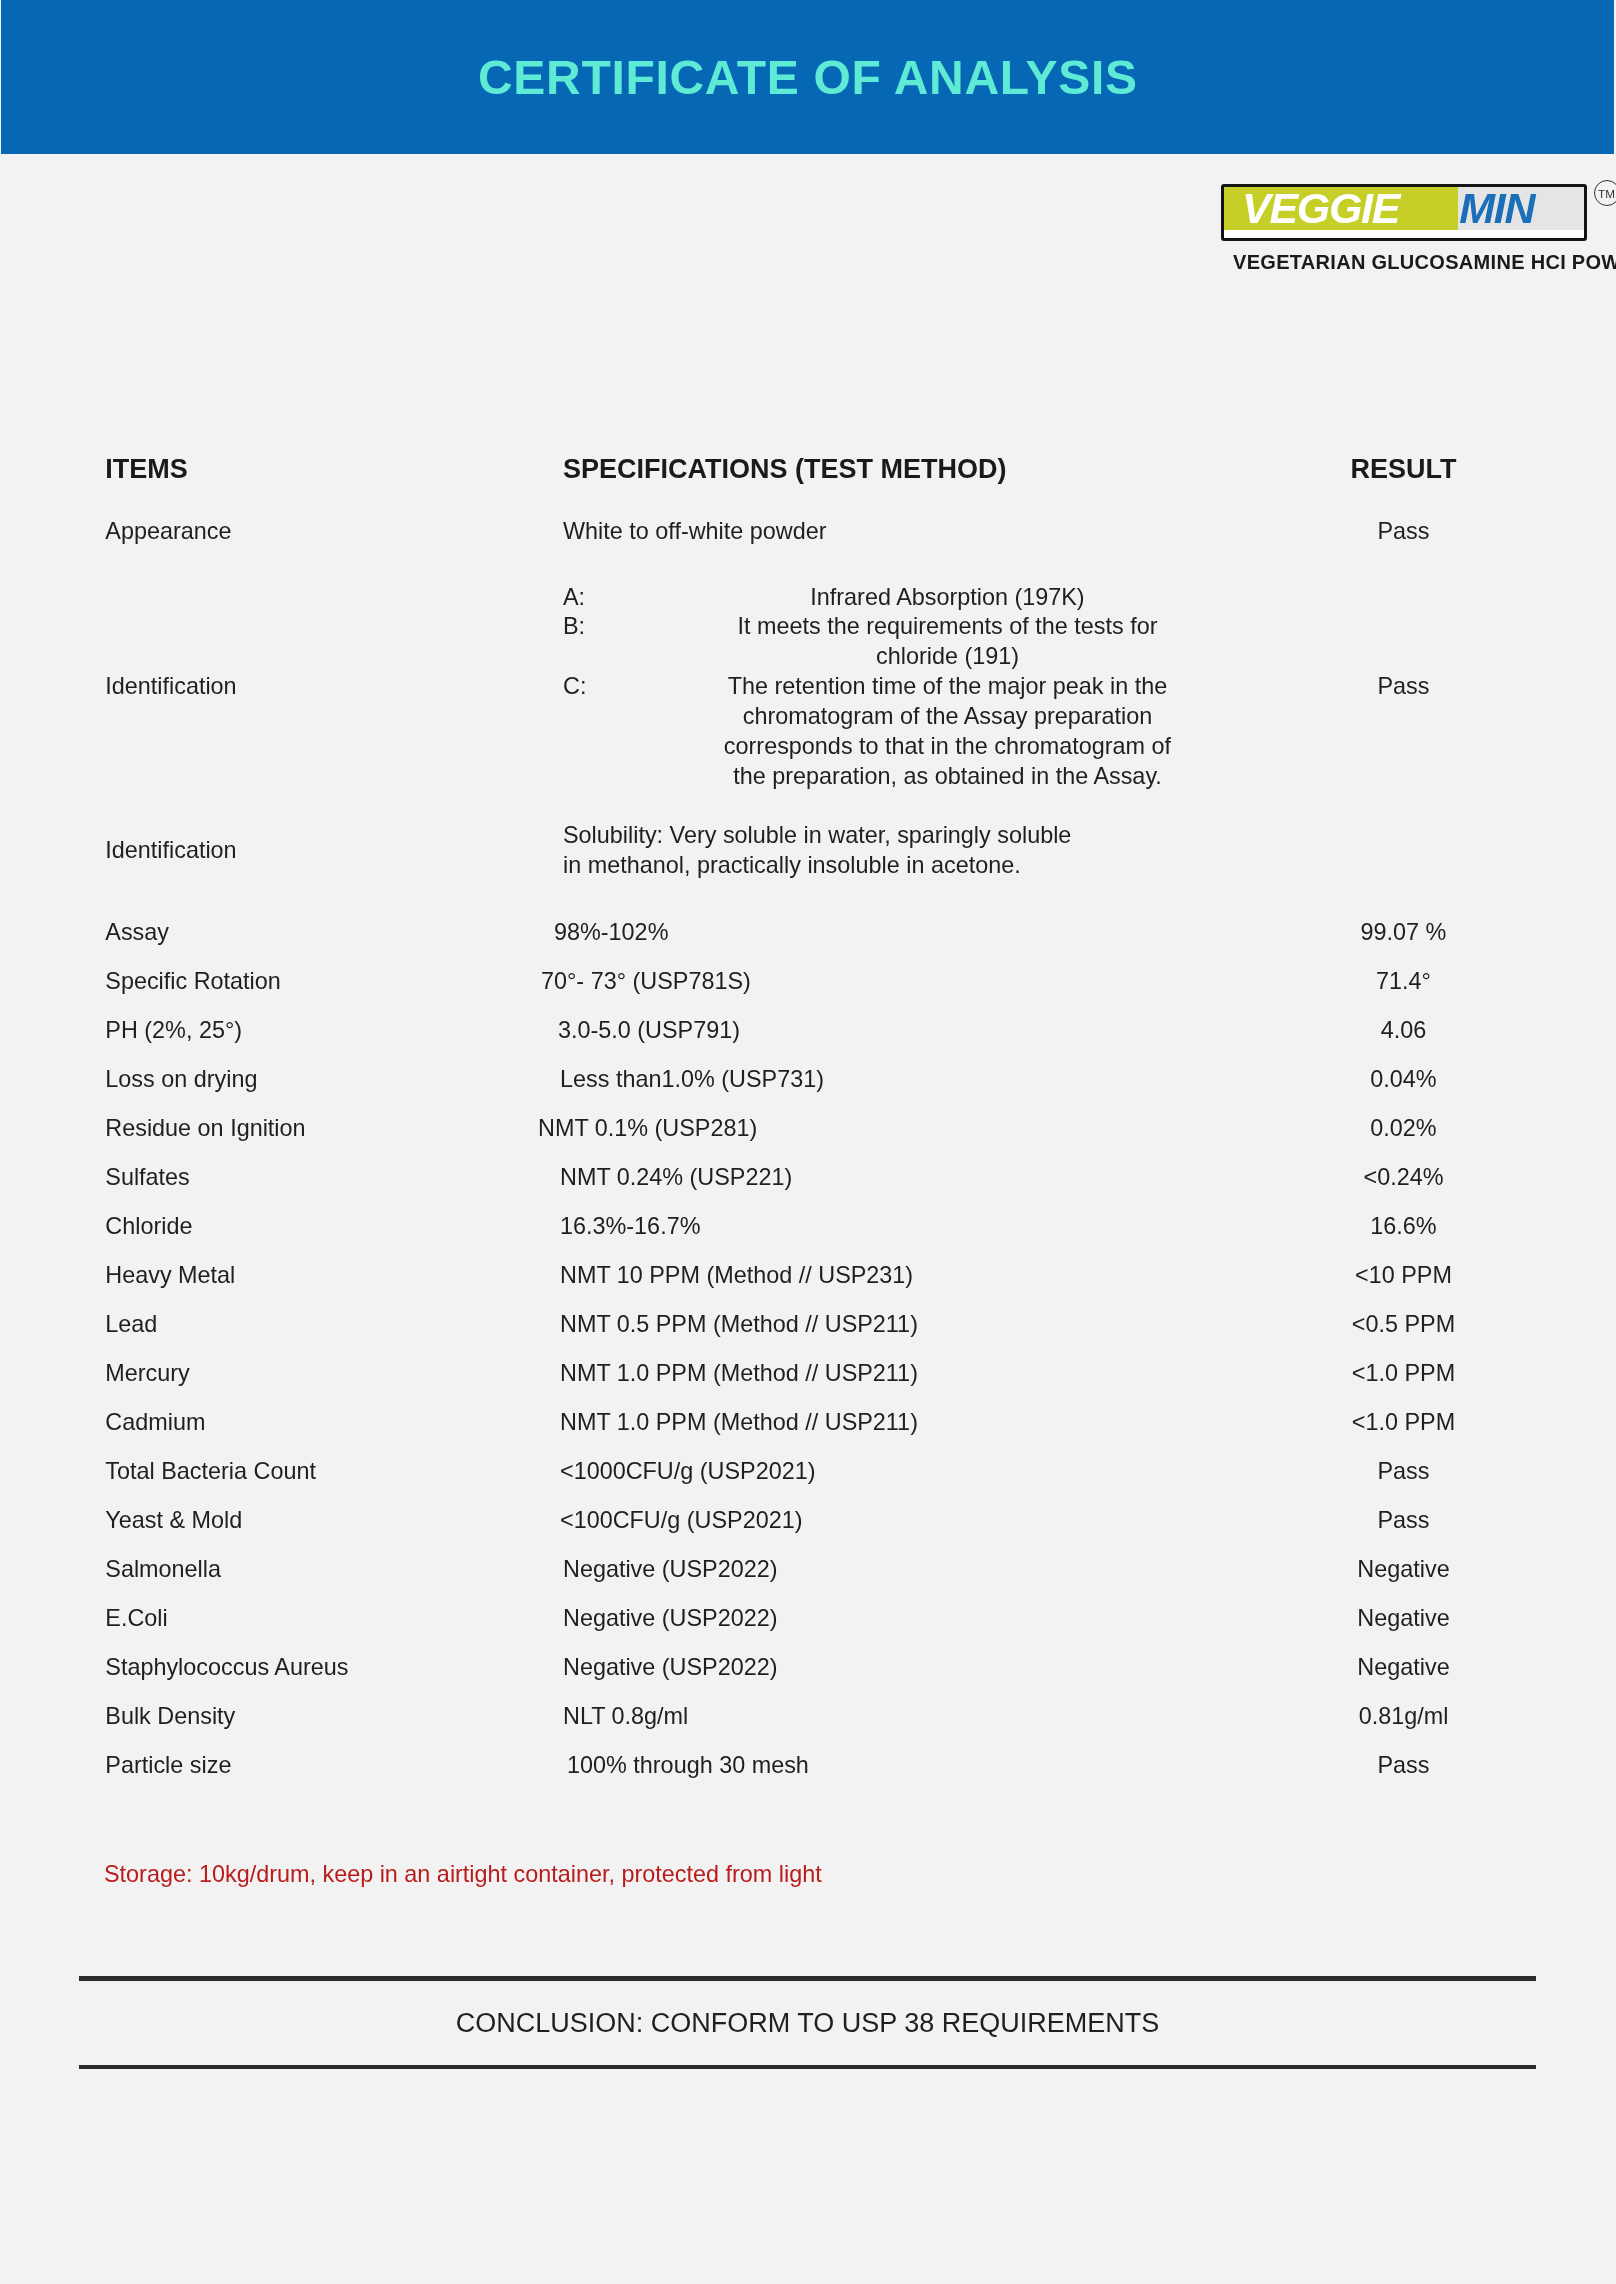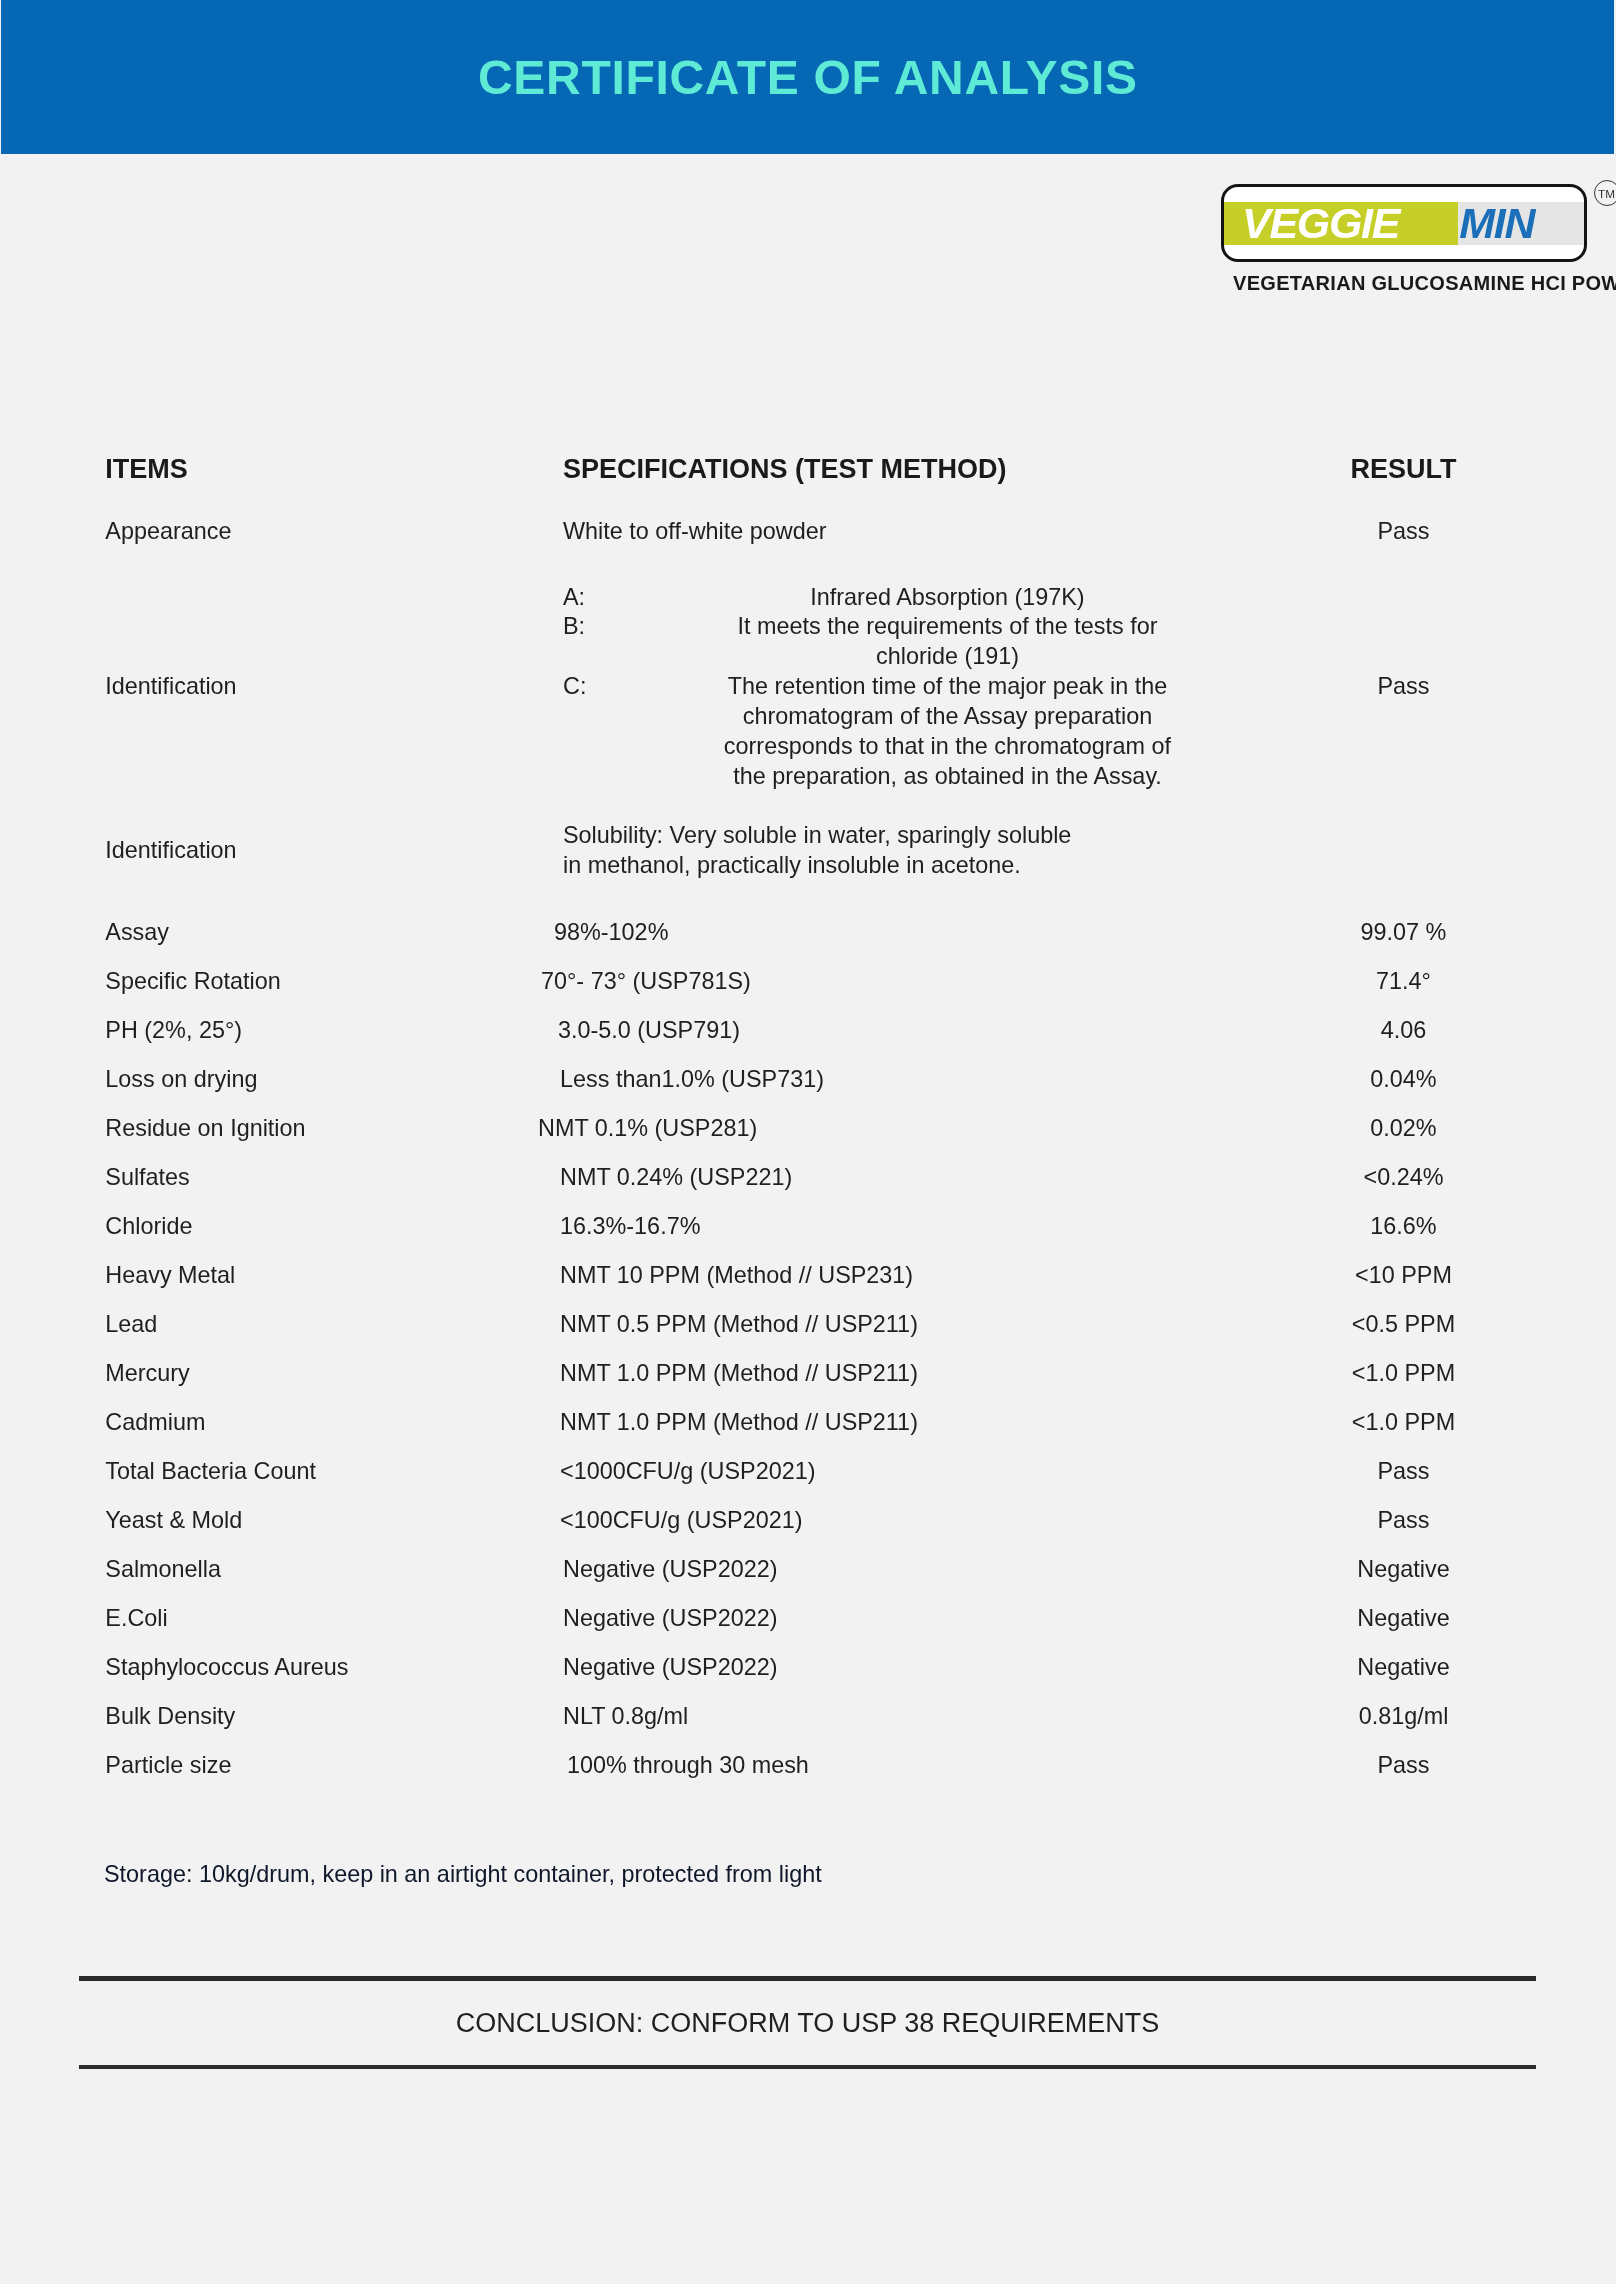--- a/index.html
+++ b/index.html
@@ -47,25 +47,25 @@
   }
   .logo-badge-row {
     position: relative;
     display: flex;
     align-items: flex-start;
     margin-left: 34px;
   }
   .logo-badge {
     position: relative;
     display: flex;
-    align-items: center;
-    height: 78px;
+    align-items: flex-start;
+    height: 57px;
     width: 366px;
     border: 3.9px solid #141414;
-    border-radius: 17px;
+    border-radius: 3px;
     overflow: hidden;
     background: #ffffff;
   }
   .logo-badge .lime {
     background: #c6cf27;
     flex: 0 0 234px;
     display: flex;
     align-items: center;
     justify-content: flex-start;
     padding-left: 18px;
@@ -176,21 +176,21 @@
     flex: 1 1 auto;
     text-align: center;
   }
 
   
   .storage {
     position: absolute;
     left: 104px;
     top: 1861px;
     font-size: 23.4px;
-    color: #0f172a;
+    color: #b91c1c;
   }
 
   
   .conclusion-wrap {
     position: absolute;
     left: 79px;
     top: 1976px;
     width: 1457px;
   }
   .rule {

